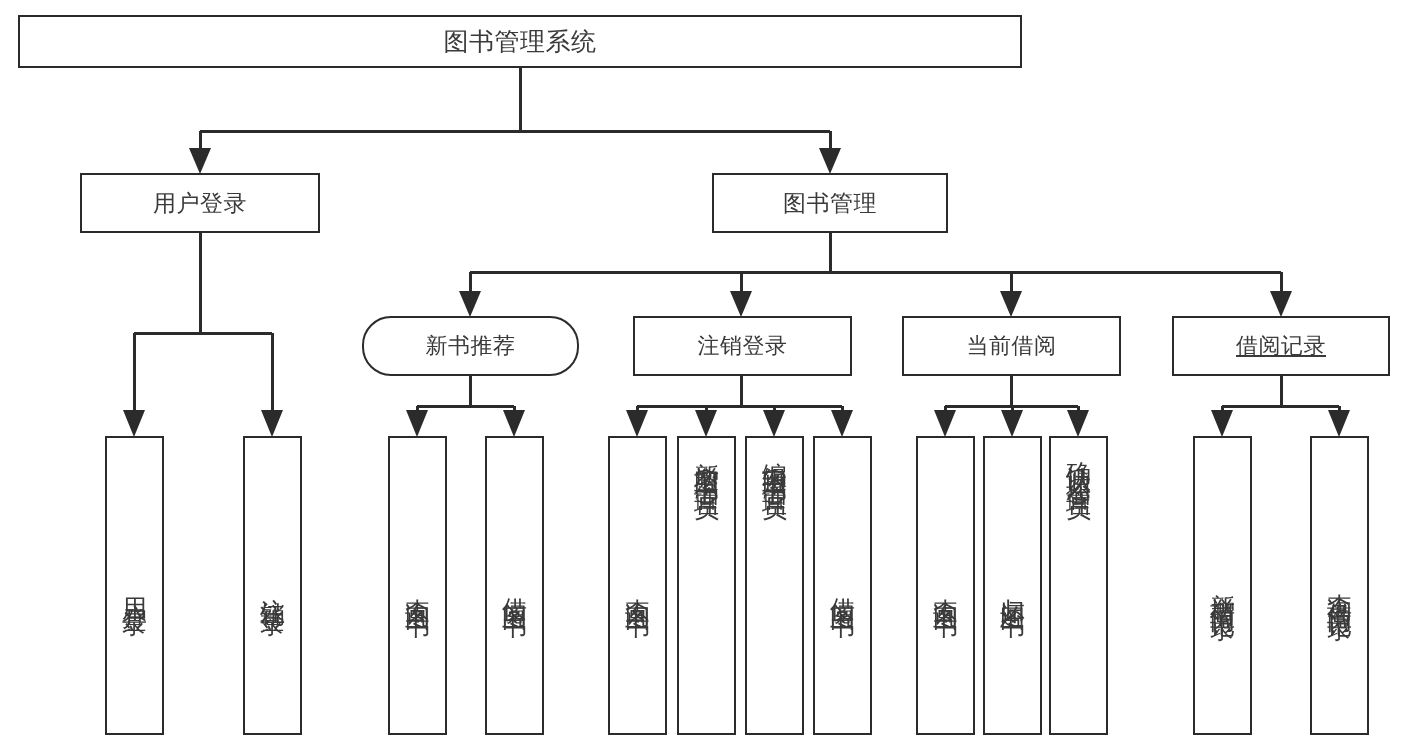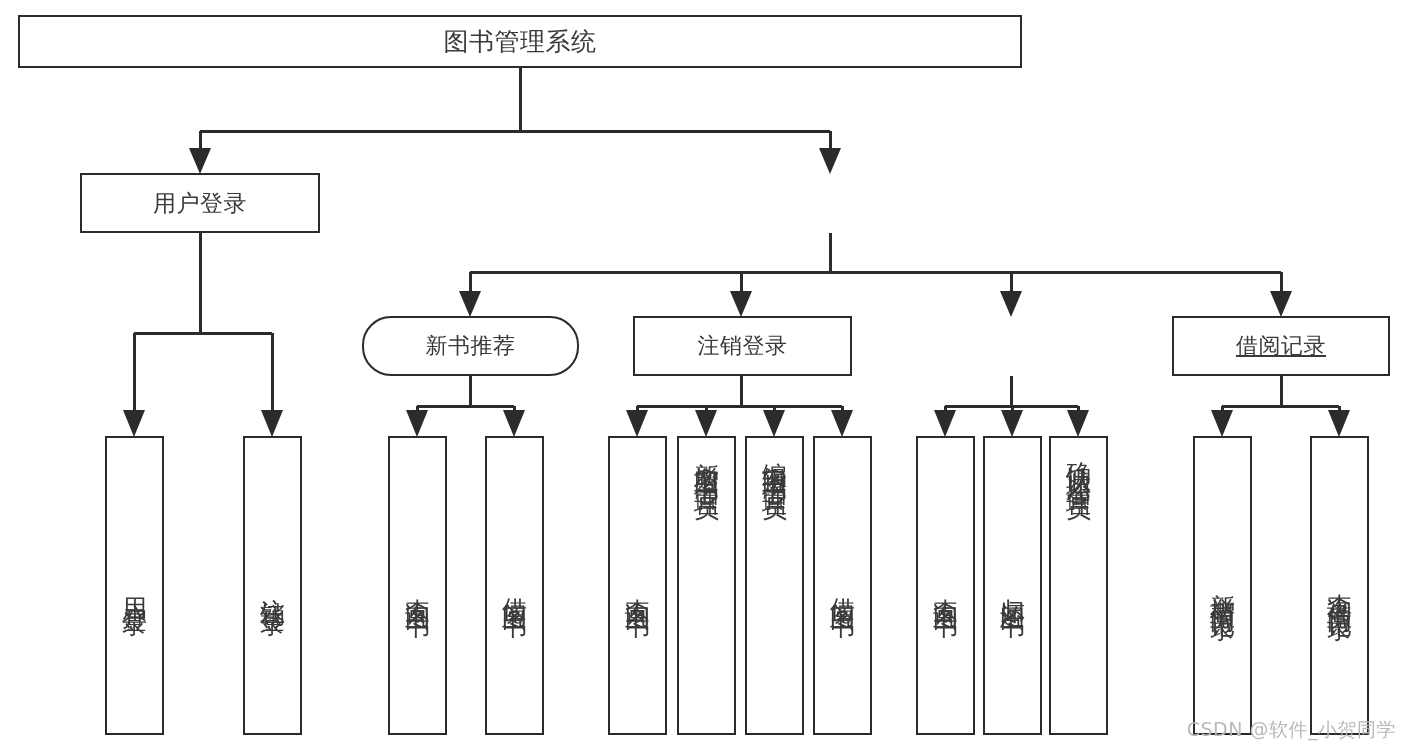--- a/index.html
+++ b/index.html
@@ -152,29 +152,35 @@
   </svg>
 
   <div class="node root" style="left:18px; top:15px; width:1004px; height:53px;">
     <span class="label">图书管理系统</span>
   </div>
 
   <div class="node lvl1" style="left:80px; top:173px; width:240px; height:60px;">
     <span class="label">用户登录</span>
   </div>
 
+  <div class="node lvl1" style="left:712px; top:173px; width:236px; height:60px;">
+    <span class="label">图书管理</span>
+  </div>
 
   <div class="node lvl2" style="left:362px; top:316px; width:217px; height:60px;border-radius:29px;">
     <span class="label">新书推荐</span>
   </div>
 
   <div class="node lvl2" style="left:633px; top:316px; width:219px; height:60px;">
     <span class="label">注销登录</span>
   </div>
 
+  <div class="node lvl2" style="left:902px; top:316px; width:219px; height:60px;">
+    <span class="label">当前借阅</span>
+  </div>
 
   <div class="node lvl2" style="left:1172px; top:316px; width:218px; height:60px;text-decoration:underline;">
     <span class="label">借阅记录</span>
   </div>
 
   <div class="node leaf mid" style="left:105px; top:436px; width:59px; height:299px;">
     <span class="label">用户登录</span>
   </div>
 
   <div class="node leaf mid" style="left:243px; top:436px; width:59px; height:299px;">
@@ -218,15 +224,14 @@
   </div>
 
   <div class="node leaf mid" style="left:1193px; top:436px; width:59px; height:299px;">
     <span class="label">新增借阅记录</span>
   </div>
 
   <div class="node leaf mid" style="left:1310px; top:436px; width:59px; height:299px;">
     <span class="label">查询借阅记录</span>
   </div>
 
-  <div id="watermark">CSDN @软件_小贺同学</div>
 
 </div>
 
 </body></html>

